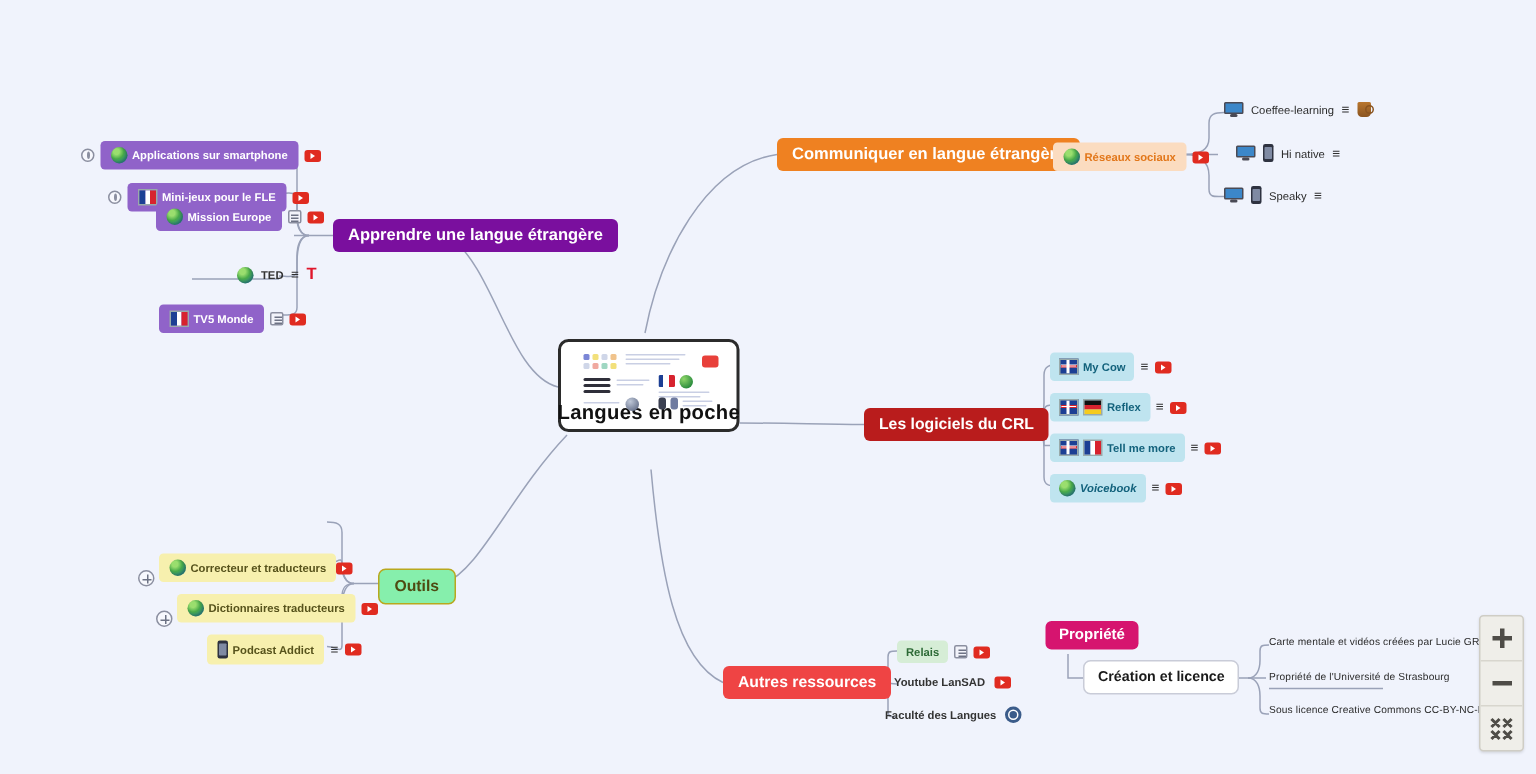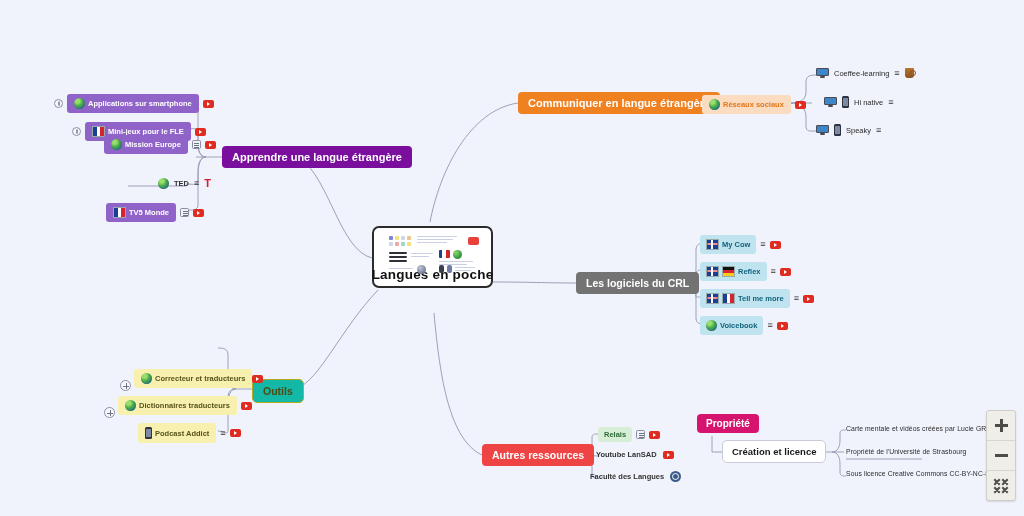--- a/index.html
+++ b/index.html
@@ -44,24 +44,24 @@
   .thumb .ph{position:absolute;background:#3a3f50;border-radius:2px;}
   .thumb .ph2{position:absolute;background:#6f7ba0;border-radius:2px;}
 
   .purple-main{background:#7a0f9e;color:#fff;font-size:11px;font-weight:700;padding:5px 10px;border-radius:4px;}
   .purple-child{background:#9063c9;color:#fff;font-size:7.5px;font-weight:700;border-radius:3px;padding:4px 7px;}
   .plain-child{color:#333;font-size:7.5px;font-weight:700;}
 
   .orange-main{background:#ef8121;color:#fff;font-size:11px;font-weight:700;padding:5px 10px;border-radius:4px;}
   .orange-child{background:#fbdcc0;color:#e2771a;font-size:7.5px;font-weight:700;border-radius:3px;padding:4px 7px;}
 
-  .teal-main{background:#737373;color:#fff;font-size:10.5px;font-weight:700;padding:5px 10px;border-radius:4px;}
+  .teal-main{background:#b91c1c;color:#fff;font-size:10.5px;font-weight:700;padding:5px 10px;border-radius:4px;}
   .teal-child{background:#bfe4ef;color:#13627c;font-size:7.5px;font-weight:700;border-radius:3px;padding:4px 6px;}
 
-  .yellow-main{background:#14b8a6;color:#4e4a12;font-size:10.5px;font-weight:700;padding:5px 10px;border-radius:5px;border:1.5px solid #b8a81e;}
+  .yellow-main{background:#86efac;color:#4e4a12;font-size:10.5px;font-weight:700;padding:5px 10px;border-radius:5px;border:1.5px solid #b8a81e;}
   .yellow-child{background:#f7f0ae;color:#57531c;font-size:7.5px;font-weight:700;border-radius:3px;padding:4px 7px;}
 
   .green-main{background:#ef4444;color:#fff;font-size:10.5px;font-weight:700;padding:5px 10px;border-radius:4px;}
   .green-child{background:#d6edd6;color:#2d6a36;font-size:7.5px;font-weight:700;border-radius:3px;padding:3px 6px;}
   .plain-green{color:#333;font-size:7.5px;font-weight:600;}
 
   .pink-main{background:#d6146f;color:#fff;font-size:10px;font-weight:700;padding:4px 9px;border-radius:4px;}
   .white-box{background:#fff;border:1px solid #c9ccd8;color:#1a1a1a;font-size:9.5px;font-weight:700;
              padding:5px 9px;border-radius:5px;}
   .lic-text{color:#2b2b2b;font-size:6.8px;font-weight:400;letter-spacing:.1px;}
@@ -354,35 +354,35 @@
           <i></i>
           <i></i>
           <i></i>
         </span>
       <span>Tell me more</span>
     </span>
     <span class="ic-list">≡</span>
     <span class="ic ic-yt"></span>
   </div>
 
-  <div class="node" style="left:700px;top:316px;gap:4px;">
+  <div class="node" style="left:700px;top:316px;gap:4px;font-style:italic;">
     <span class="teal-child row-ic">
       <span class="ic ic-globe"></span>
       <span>Voicebook</span>
     </span>
     <span class="ic-list">≡</span>
     <span class="ic ic-yt"></span>
   </div>
 
   <div class="node" style="left:252px;top:379px;">
     <span class="yellow-main">Outils</span>
   </div>
 
 
-  <div class="node" style="left:120px;top:369px;gap:0;">
+  <div class="node" style="left:92px;top:369px;gap:0;">
     <span class="ic ic-plusc" style="position:absolute;left:0px;top:11px;"></span>
     <span class="yellow-child row-ic" style="margin-left:14px;">
       <span class="ic ic-globe"></span>
       <span>Correcteur et traducteurs</span>
     </span>
     <span class="ic ic-yt"></span>
   </div>
 
   <div class="node" style="left:104px;top:396px;gap:4px;">
     <span class="ic ic-plusc" style="position:absolute;left:0px;top:11px;"></span>

